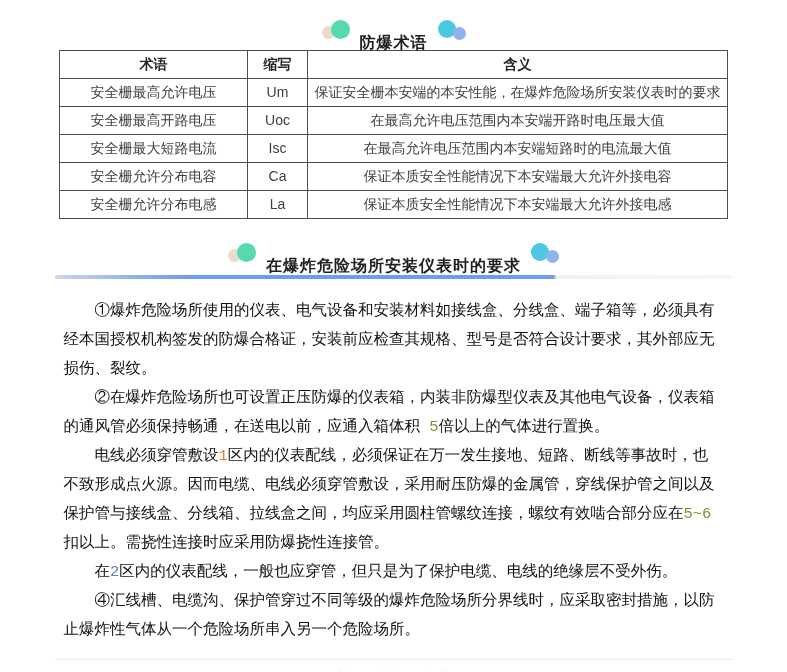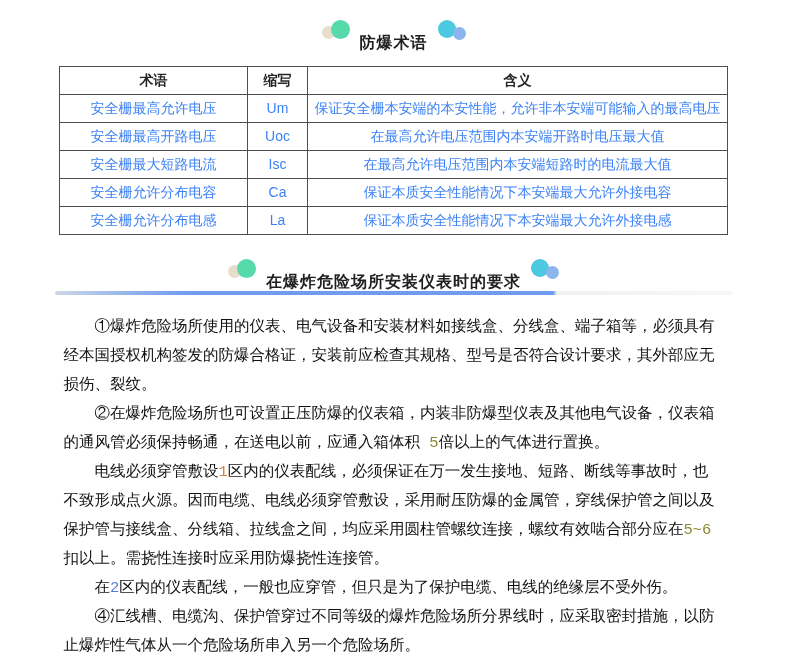--- a/index.html
+++ b/index.html
@@ -39,29 +39,29 @@
   .dot { border-radius: 50%; display: inline-block; }
   .dots-left, .dots-right { display: flex; align-items: center; }
   .dot-beige  { width: 13px; height: 13px; background: #e7ddca; margin-right: -4px; margin-top: 6px; }
   .dot-green  { width: 19px; height: 19px; background: #56d9ab; }
   .dot-cyan   { width: 18px; height: 18px; background: #4cc8e0; }
   .dot-blue   { width: 13px; height: 13px; background: #8db4ec; margin-left: -3px; margin-top: 8px; }
 
   
   table.term-table {
     width: 668px;
-    margin: 22px auto 0 auto;
+    margin: 6px auto 0 auto;
     border-collapse: collapse;
     table-layout: fixed;
   }
   .term-table th, .term-table td {
     border: 1px solid #4d4d4d;
     text-align: center;
     vertical-align: middle;
-    color: #3b82f6;
+    color: #404040;
     font-size: 14px;
     padding: 3px 6px;
     line-height: 21px;
   }
   .term-table th { font-weight: bold; color: #262626; height: 26px; }
   .col-term { width: 188px; }
   .col-abbr { width: 60px; }
   .col-meaning { width: 420px; }
   .term-table td.abbr { font-family: "Liberation Sans", sans-serif; }
 
@@ -132,21 +132,21 @@
         <tr>
           <th>术语</th>
           <th>缩写</th>
           <th>含义</th>
         </tr>
       </thead>
       <tbody>
         <tr>
           <td>安全栅最高允许电压</td>
           <td class="abbr">Um</td>
-          <td>保证安全栅本安端的本安性能，允许非本安端可能输入的最高电压</td>
+          <td>保证安全栅本安端的本安性能，在爆炸危险场所安装仪表时的要求</td>
         </tr>
         <tr>
           <td>安全栅最高开路电压</td>
           <td class="abbr">Uoc</td>
           <td>在最高允许电压范围内本安端开路时电压最大值</td>
         </tr>
         <tr>
           <td>安全栅最大短路电流</td>
           <td class="abbr">Isc</td>
           <td>在最高允许电压范围内本安端短路时的电流最大值</td>

